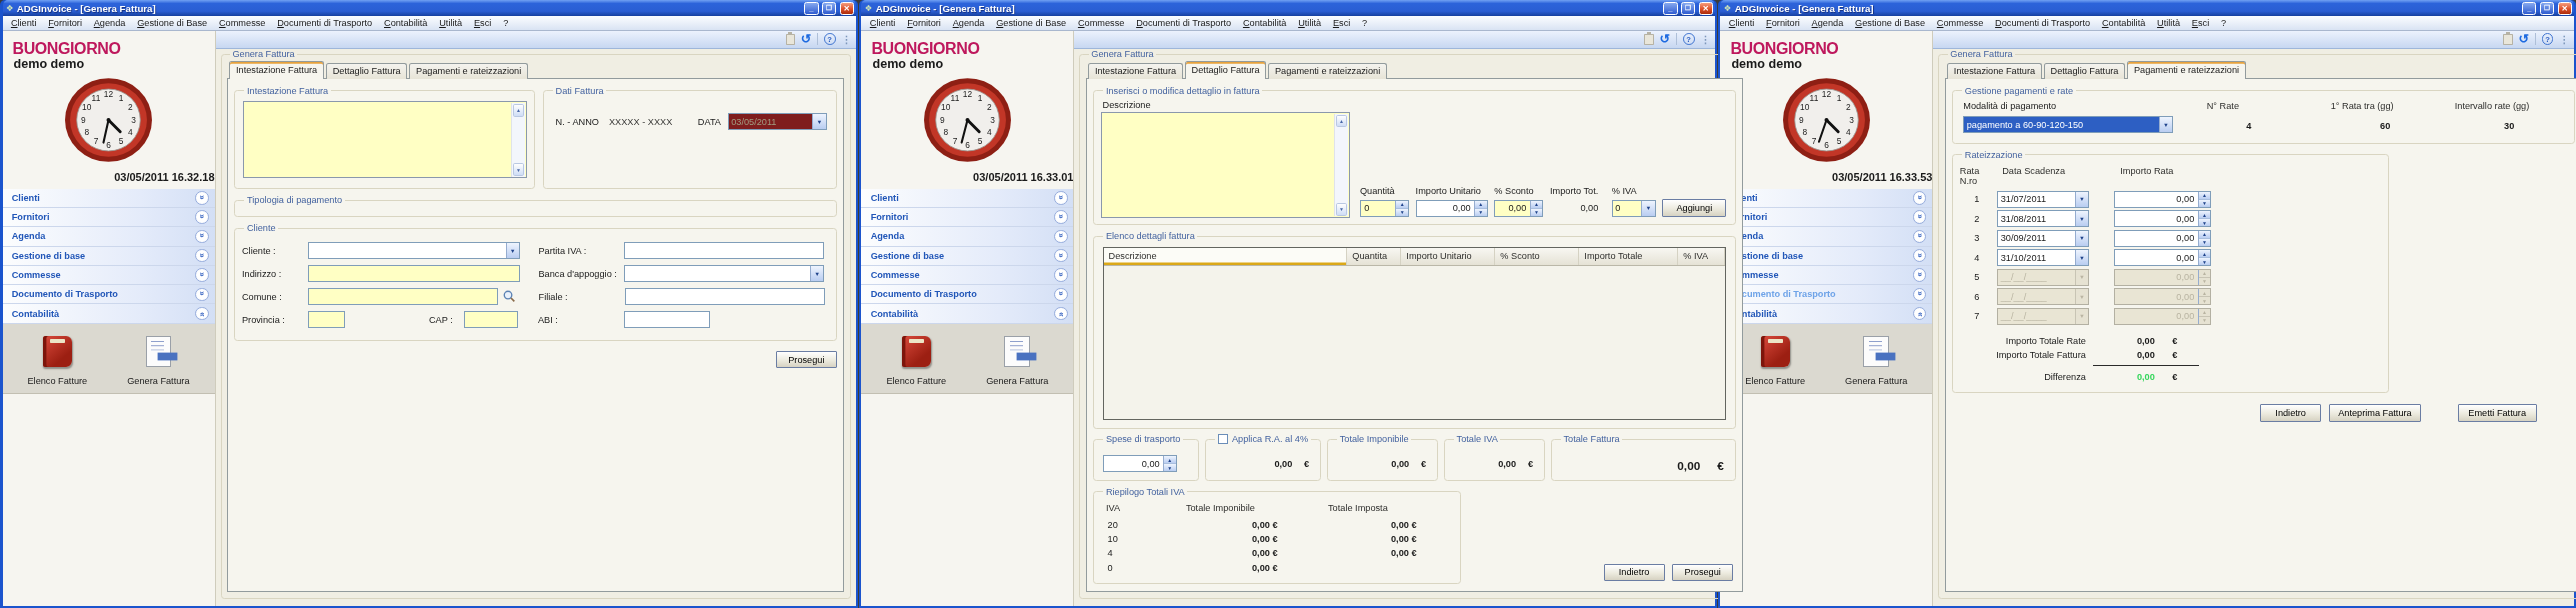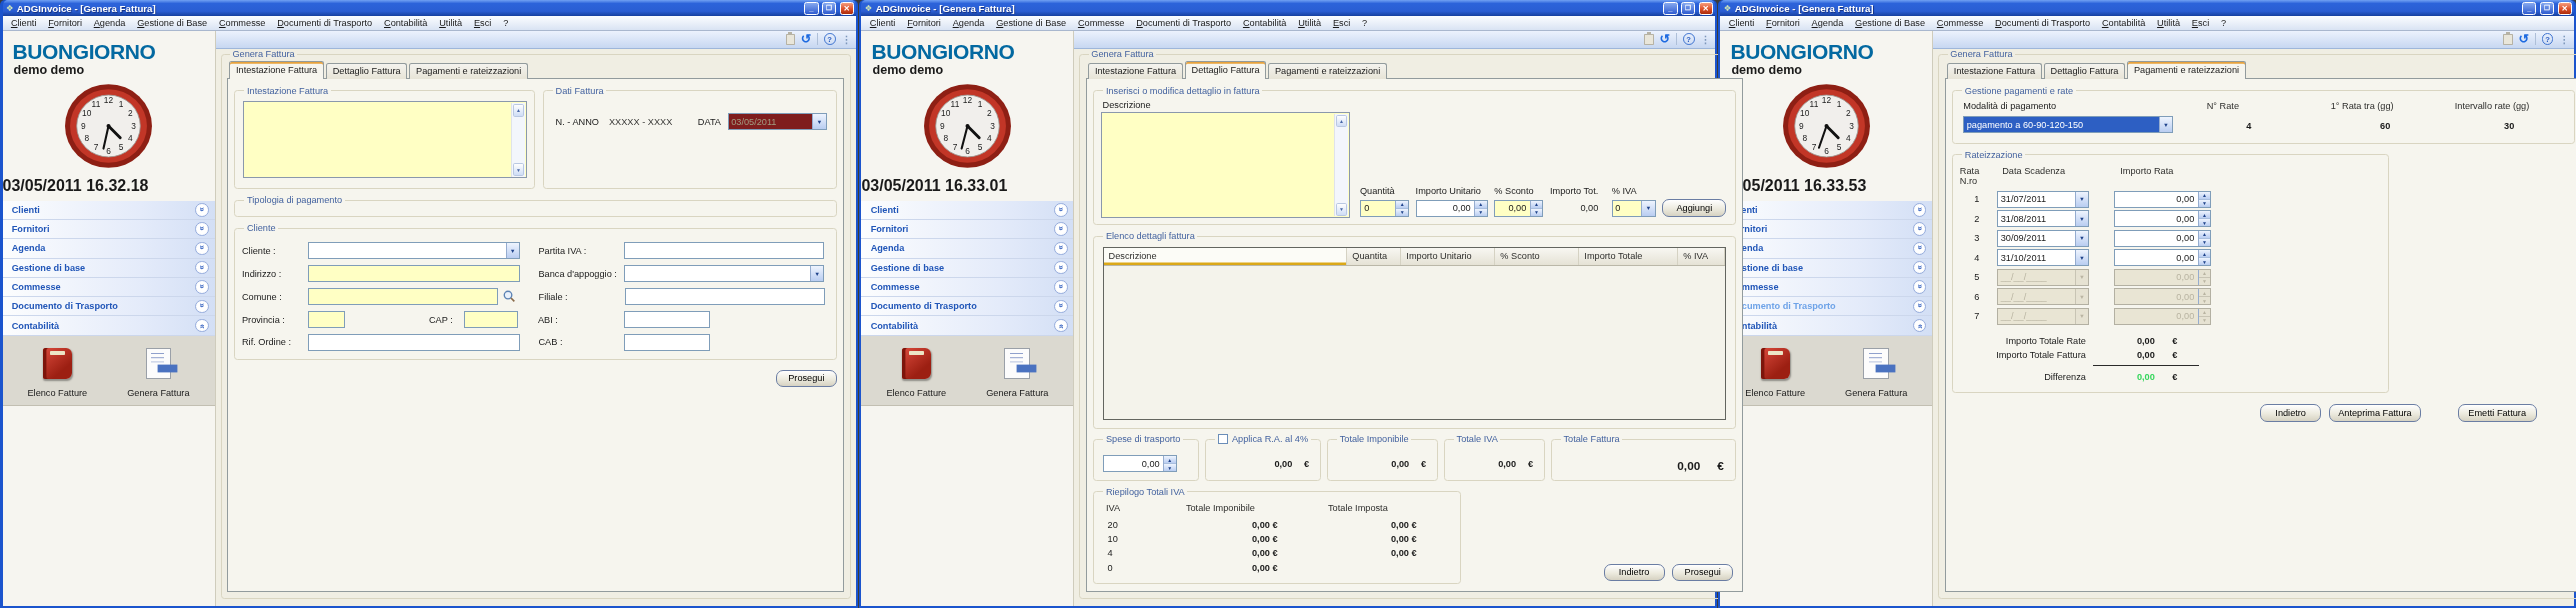--- a/index.html
+++ b/index.html
@@ -16,24 +16,24 @@
 .wbtn.min{background:linear-gradient(#86a9ef,#2f5cd0);}
 .wbtn.max{background:linear-gradient(#86a9ef,#2f5cd0);font-size:6.7px;}
 .wbtn.close{background:linear-gradient(#f59e7e,#dd4f27 55%,#aa2c0c);}
 
 .mbar{height:15px;flex:none;background:linear-gradient(#fbfdff,#d9e3f3);border-bottom:0.8px solid #a9b7ce;display:flex;align-items:center;padding-left:2.5px;}
 .mitem{display:inline-block;padding:1.7px 5.9px;cursor:default;}
 .mitem::first-letter{text-decoration:underline;}
 
 .wbody{flex:1;display:flex;min-height:0;background:#ece9d8;}
 .sb{width:213px;flex:none;background:#f6f5f0;border-right:0.8px solid #cfccbc;display:flex;flex-direction:column;overflow:hidden;}
-.greet{font-size:21px;font-weight:bold;margin:9.2px 0 0 10px;letter-spacing:-0.4px;color:#0369a1;}
+.greet{font-size:16px;font-weight:bold;margin:9.2px 0 0 10px;letter-spacing:-0.4px;color:#be185d;}
 .usr{font-size:12.6px;font-weight:bold;margin:-0.8px 0 0 11px;}
 .clockwrap{text-align:center;margin-top:1.7px;}
-.dt{font-size:16px;font-weight:bold;text-align:left;margin:1.7px 0 5.9px;}
+.dt{font-size:11px;font-weight:bold;text-align:right;margin:1.7px 0 5.9px;}
 .navi{height:19.3px;display:flex;align-items:center;padding:0 5.9px 0 9.2px;background:linear-gradient(90deg,#fcfdfe 0%,#e4ebfa 65%,#d3dff5 100%);border-bottom:0.8px solid #ccd7ec;font-weight:bold;color:#2156b8;cursor:pointer;}
 .navi .lbl{flex:1;}
 .navi.hover{color:#6ea3e8;}
 .chev{width:13.4px;height:13.4px;flex:none;border-radius:50%;background:radial-gradient(#ffffff 55%,#e3ebfa);border:0.8px solid #98aedd;color:#3a66c2;font-weight:bold;font-size:8.4px;position:relative;}
 .chev span{position:absolute;left:50%;top:50%;transform:translate(-50%,-56%) rotate(90deg);}
 .chev.up span{transform:translate(-50%,-46%) rotate(-90deg);}
 .shorts{background:#dbd9d0;border-bottom:0.8px solid #c2bfb2;display:flex;justify-content:space-around;padding:11px 5px 6.7px;}
 .short{display:flex;flex-direction:column;align-items:center;gap:6.7px;cursor:pointer;}
 .sicon{width:39px;height:35px;position:relative;display:block;}
 .red-book-icon::before{content:"";position:absolute;inset:0.8px 5px 2.5px;background:linear-gradient(140deg,#da4a3c,#9c1f12 70%);border-radius:2.5px 5.9px 5.9px 2.5px;box-shadow:inset 3.4px 0 0 #7d150b,0.8px 1.7px 1.7px rgba(0,0,0,.35);}
@@ -66,21 +66,21 @@
 .combo{height:17px;flex:none;border:0.8px solid #7f9db9;background:#fff;display:inline-flex;align-items:stretch;overflow:hidden;}
 .combo .val{flex:1;display:flex;align-items:center;padding:0 2.5px;white-space:nowrap;overflow:hidden;}
 .combo .arr{width:13.4px;flex:none;display:flex;align-items:center;justify-content:center;font-size:5.9px;color:#20448c;background:linear-gradient(#eef4fe,#b9cdf1);border-left:0.8px solid #95accf;}
 .combo.sel .val{background:#2d5fc3;color:#fff;}
 .spin{height:17px;flex:none;border:0.8px solid #7f9db9;background:#fff;display:inline-flex;overflow:hidden;}
 .spin .val{flex:1;display:flex;align-items:center;justify-content:flex-end;padding:0 3.4px;white-space:nowrap;}
 .spin .arrs{width:12.6px;flex:none;display:flex;flex-direction:column;border-left:0.8px solid #95accf;}
 .spin .arrs span{flex:1;display:flex;align-items:center;justify-content:center;font-size:5px;color:#20448c;background:linear-gradient(#eef4fe,#b9cdf1);}
 .spin .arrs span+span{border-top:0.8px solid #a8bede;}
 .cb{width:10px;height:10px;flex:none;border:0.8px solid #6a8db8;background:#fff;display:inline-block;}
-.btn{height:17.6px;min-width:61px;padding:0 8.4px;flex:none;border:0.8px solid #6a7da3;border-radius:7px;background:linear-gradient(#ffffff,#eceade 55%,#d6d2c2);font-family:inherit;font-size:9.2px;display:inline-flex;align-items:center;justify-content:center;cursor:pointer;}
+.btn{height:17.6px;min-width:61px;padding:0 8.4px;flex:none;border:0.8px solid #6a7da3;border-radius:1px;background:linear-gradient(#ffffff,#eceade 55%,#d6d2c2);font-family:inherit;font-size:9.2px;display:inline-flex;align-items:center;justify-content:center;cursor:pointer;}
 .ta{position:relative;background:#ffffc4;border:0.8px solid #8a98ac;}
 .sbar{position:absolute;top:0.8px;right:0.8px;bottom:0.8px;width:14.3px;background:#f3f6fc;border-left:0.8px solid #dfe3ea;display:flex;flex-direction:column;justify-content:space-between;padding:0.8px;}
 .sarr{height:12.6px;border:0.8px solid #b9c8e2;border-radius:1.7px;background:linear-gradient(#fefefe,#cfddf6);color:#4968a8;font-size:5px;display:flex;align-items:center;justify-content:center;}
 .fcol{display:flex;flex-direction:column;gap:3.4px;}
 
 .lv{border:0.8px solid #63655f;background:#f4f3eb;display:flex;flex-direction:column;margin:1.7px;}
 .lvh{display:flex;height:17.6px;flex:none;background:linear-gradient(#f8f7f2,#e5e2d5);border-bottom:0.8px solid #bab7a8;}
 .lvc{display:flex;align-items:center;padding:0 5px;border-right:0.8px solid #d5d2c3;color:#2e2e2c;overflow:hidden;white-space:nowrap;}
 .lvc.sorted{background:#fcfcf7;box-shadow:inset 0 -2.5px 0 #dba818;}
 .lvh>div:nth-of-type(1){flex:1;}
@@ -342,30 +342,20 @@
                   </span>
               <span class="lab" style="width:35px;margin-left:84px;">CAP :</span>
               <span class="txt yel" style="width:54px;">
                     <span></span>
                   </span>
               <span class="lab" style="width:86px;margin-left:20px;">ABI :</span>
               <span class="txt" style="width:86px;">
                     <span></span>
                   </span>
             </div>
-            <div class="frow" style="margin-bottom:1.7px;">
-              <span class="lab" style="width:66px;">Rif. Ordine :</span>
-              <span class="txt" style="width:212px;">
-                    <span></span>
-                  </span>
-              <span class="lab" style="width:86px;margin-left:18.5px;">CAB :</span>
-              <span class="txt" style="width:86px;">
-                    <span></span>
-                  </span>
-            </div>
           </fieldset>
           <div style="display:flex;justify-content:flex-end;margin-top:10px;">
             <button class="btn">Prosegui</button>
           </div>
         </div>
       </fieldset>
     </div>
   </div>
 </div>
 

